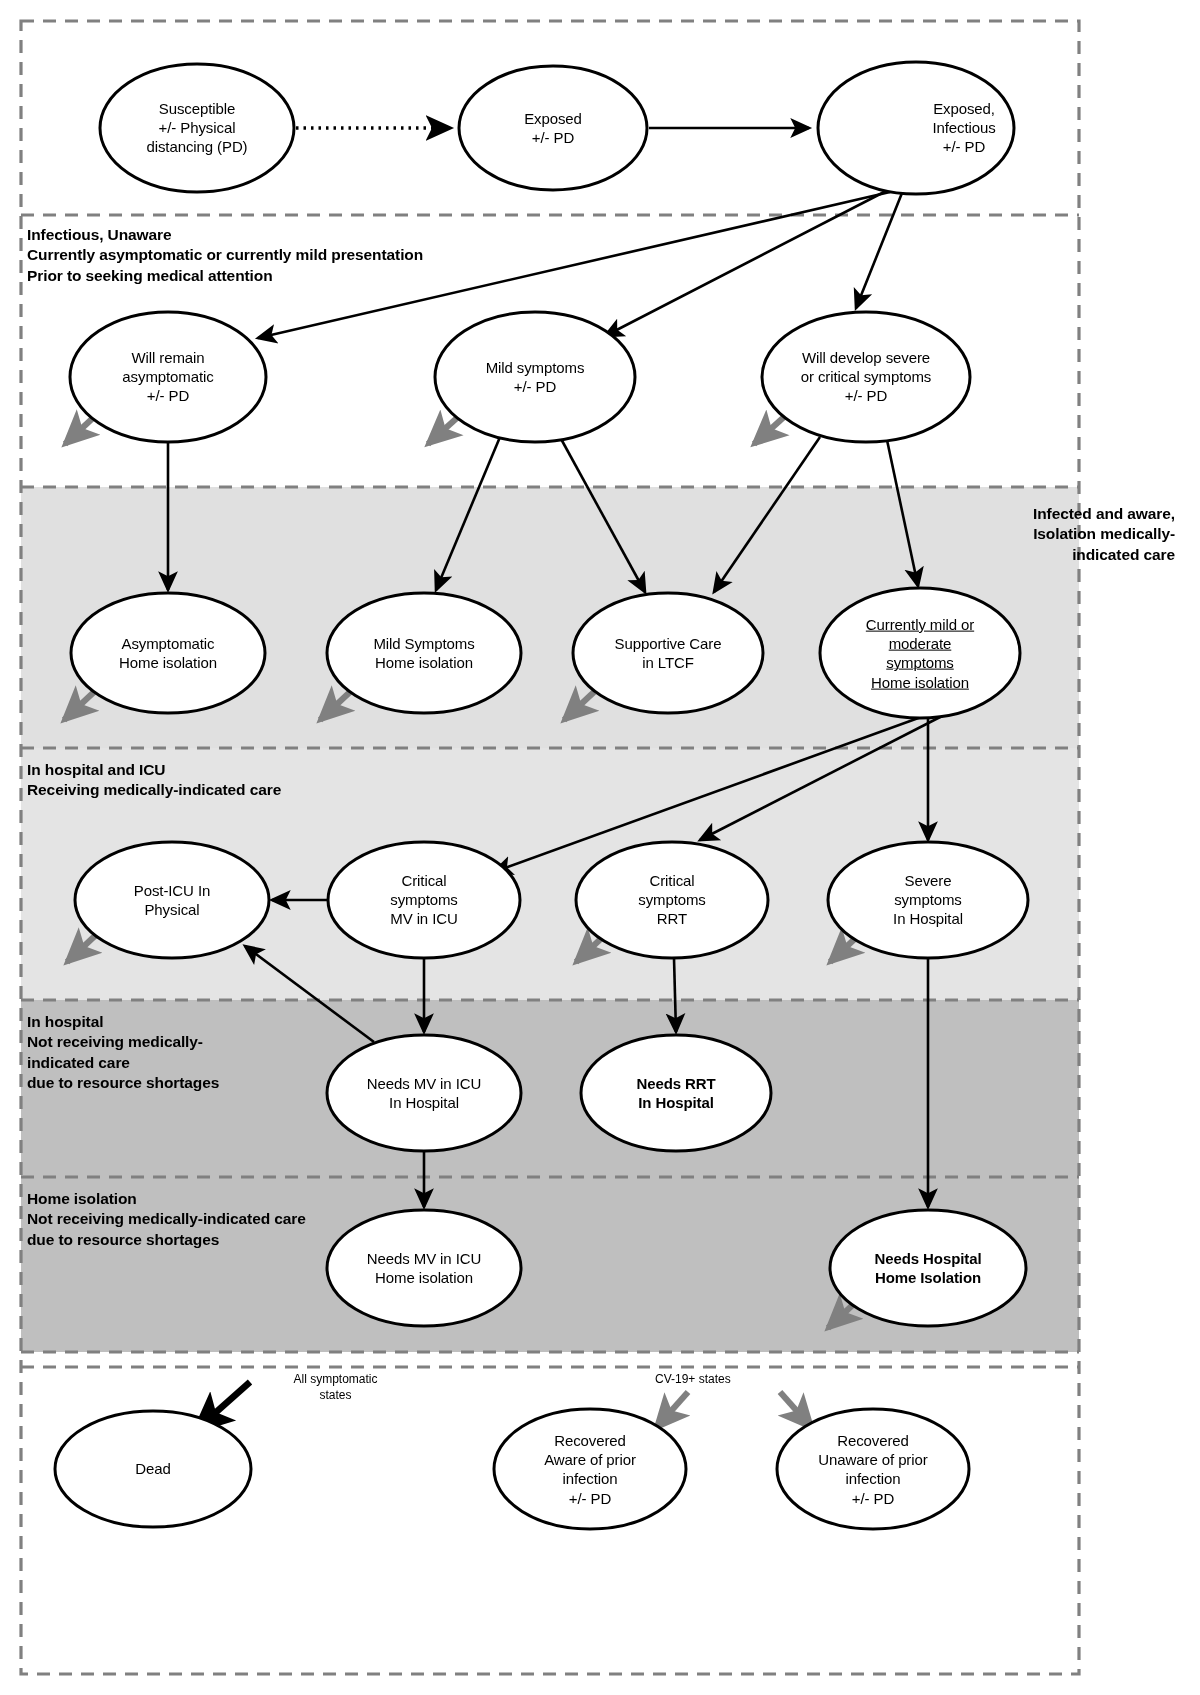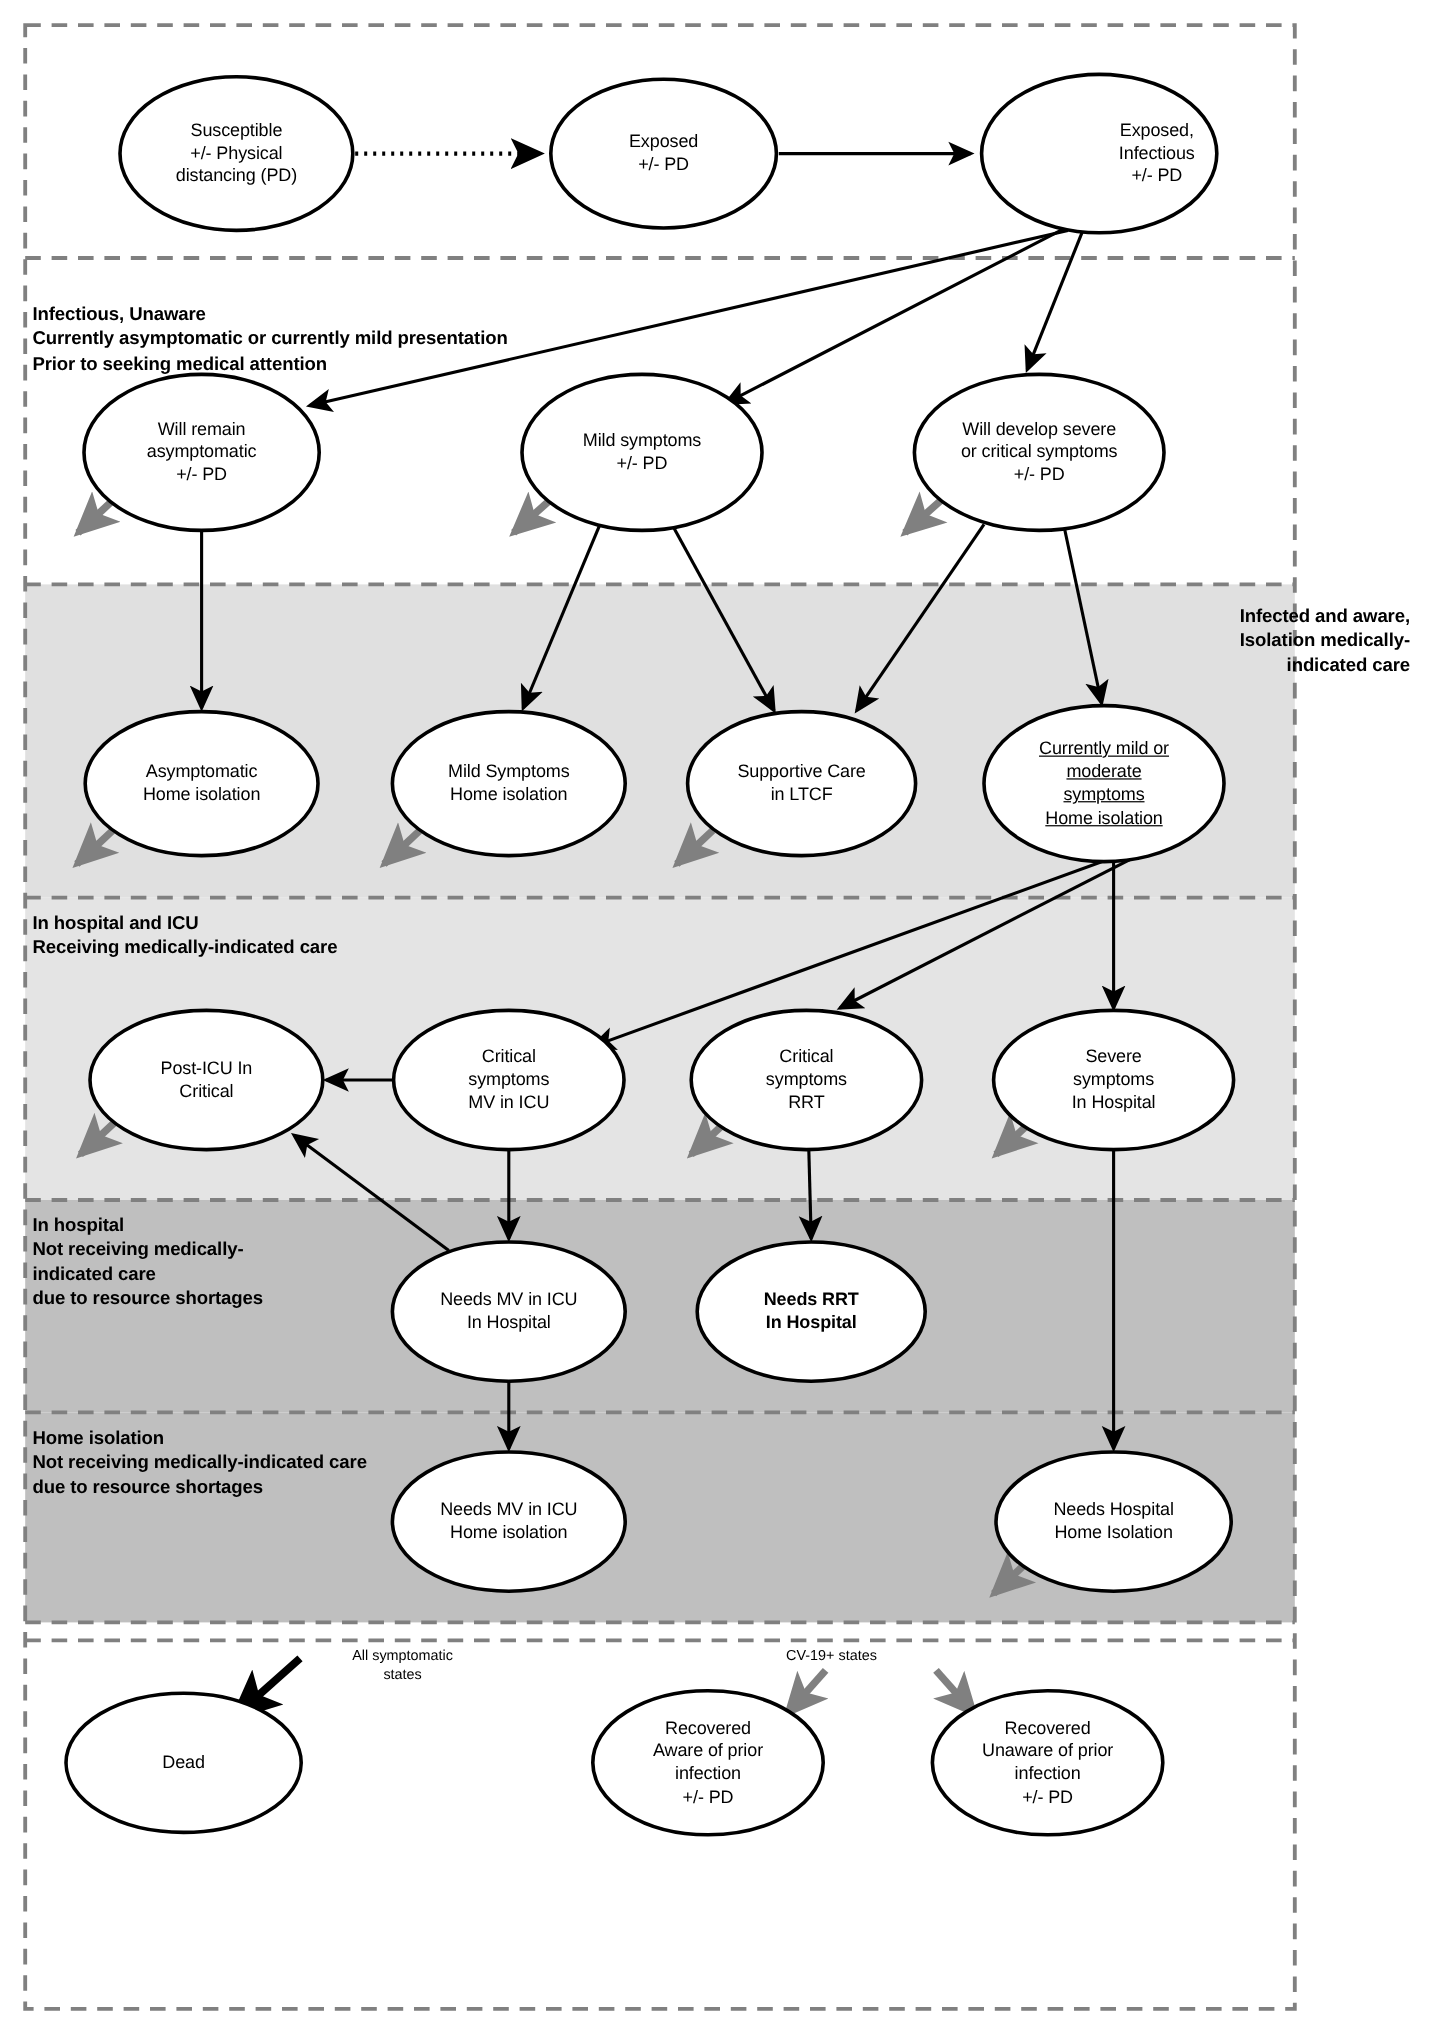--- a/index.html
+++ b/index.html
@@ -172,21 +172,21 @@
 
       <ellipse cx="424" cy="1268" rx="97" ry="58"></ellipse>
       <ellipse cx="928" cy="1268" rx="98" ry="58"></ellipse>
 
       <ellipse cx="153" cy="1469" rx="98" ry="58"></ellipse>
       <ellipse cx="590" cy="1469" rx="96" ry="60"></ellipse>
       <ellipse cx="873" cy="1469" rx="96" ry="60"></ellipse>
     </g>
   </svg>
 
-  <div class="band-label" style="left:27px; top:225px;margin-top:28px;">Infectious, Unaware
+  <div class="band-label" style="left:27px; top:225px;">Infectious, Unaware
 Currently asymptomatic or currently mild presentation
 Prior to seeking medical attention</div>
 
   <div class="band-label right" style="right:25px; top:504px; width:330px;">Infected and aware,
 Isolation medically-
 indicated care</div>
 
   <div class="band-label" style="left:27px; top:760px;">In hospital and ICU
 Receiving medically-indicated care</div>
 
@@ -222,39 +222,39 @@
   <div class="node-label" style="left:424px; top:653px;">Mild Symptoms
 Home isolation</div>
   <div class="node-label" style="left:668px; top:653px;">Supportive Care
 in LTCF</div>
   <div class="node-label" style="left:920px; top:653px;text-decoration:underline;">Currently mild or
 moderate
 symptoms
 Home isolation</div>
 
   <div class="node-label" style="left:172px; top:900px;">Post-ICU In
-Critical</div>
+Physical</div>
   <div class="node-label" style="left:424px; top:900px;">Critical
 symptoms
 MV in ICU</div>
   <div class="node-label" style="left:672px; top:900px;">Critical
 symptoms
 RRT</div>
   <div class="node-label" style="left:928px; top:900px;">Severe
 symptoms
 In Hospital</div>
 
   <div class="node-label" style="left:424px; top:1093px;">Needs MV in ICU
 In Hospital</div>
   <div class="node-label" style="left:676px; top:1093px;font-weight:bold;">Needs RRT
 In Hospital</div>
 
   <div class="node-label" style="left:424px; top:1268px;">Needs MV in ICU
 Home isolation</div>
-  <div class="node-label" style="left:928px; top:1268px;">Needs Hospital
+  <div class="node-label" style="left:928px; top:1268px;font-weight:bold;">Needs Hospital
 Home Isolation</div>
 
   <div class="node-label" style="left:153px; top:1469px;">Dead</div>
   <div class="node-label" style="left:590px; top:1469px;">Recovered
 Aware of prior
 infection
 +/- PD</div>
   <div class="node-label" style="left:873px; top:1469px;">Recovered
 Unaware of prior
 infection

